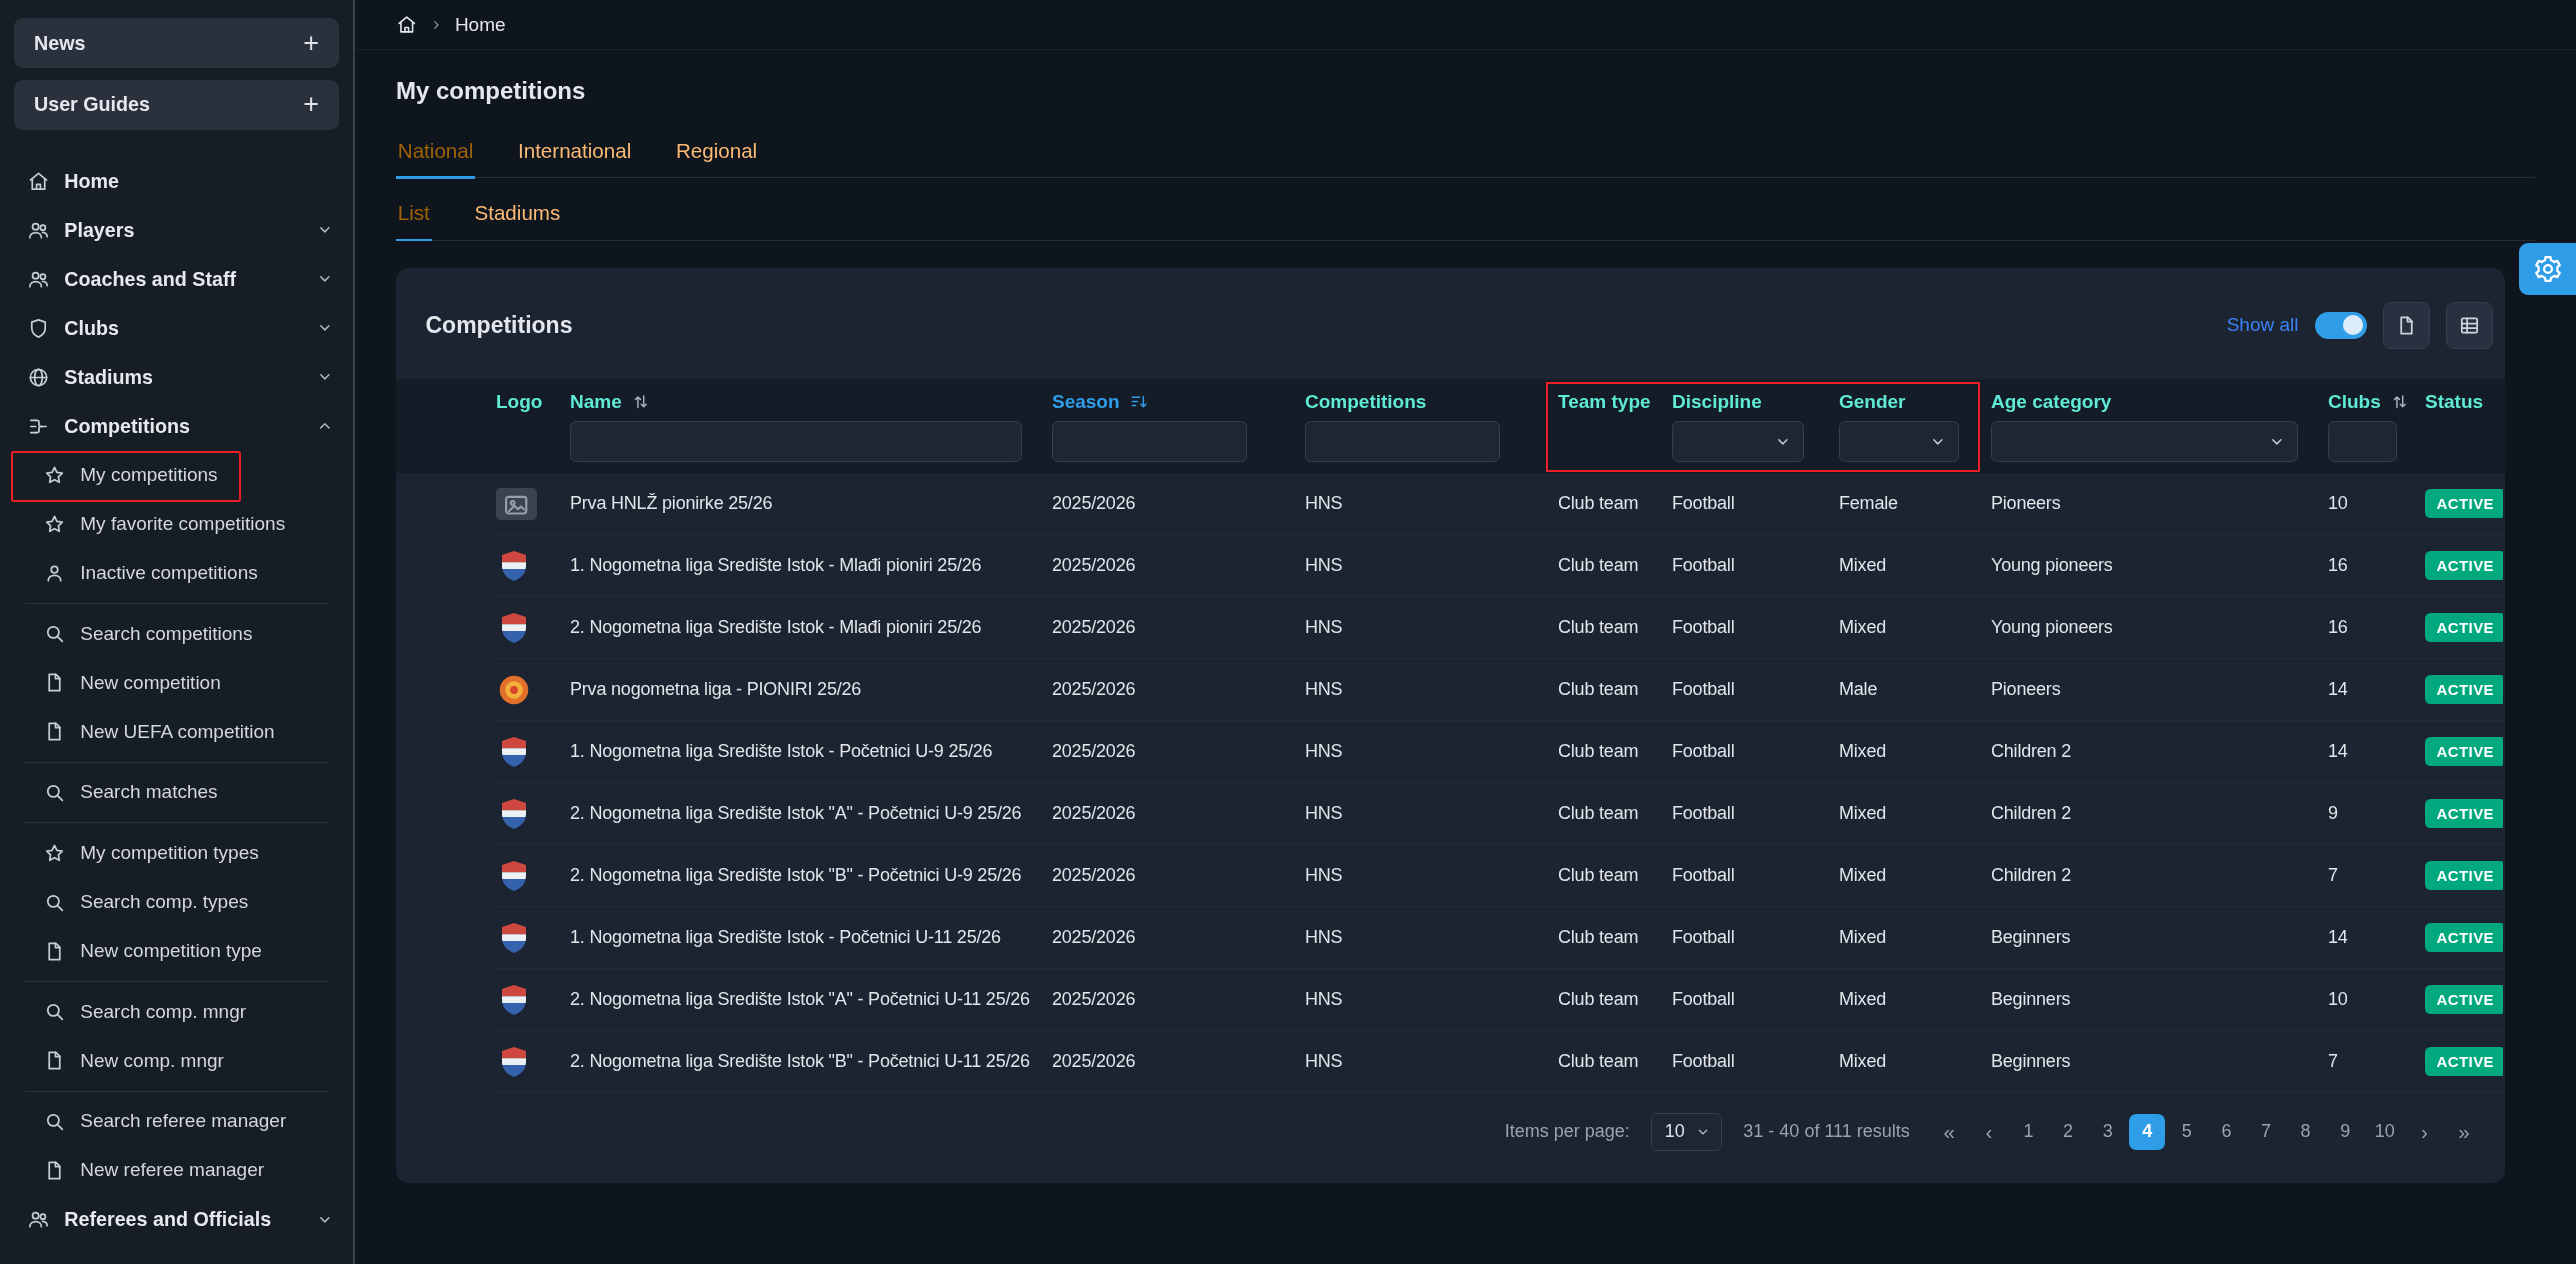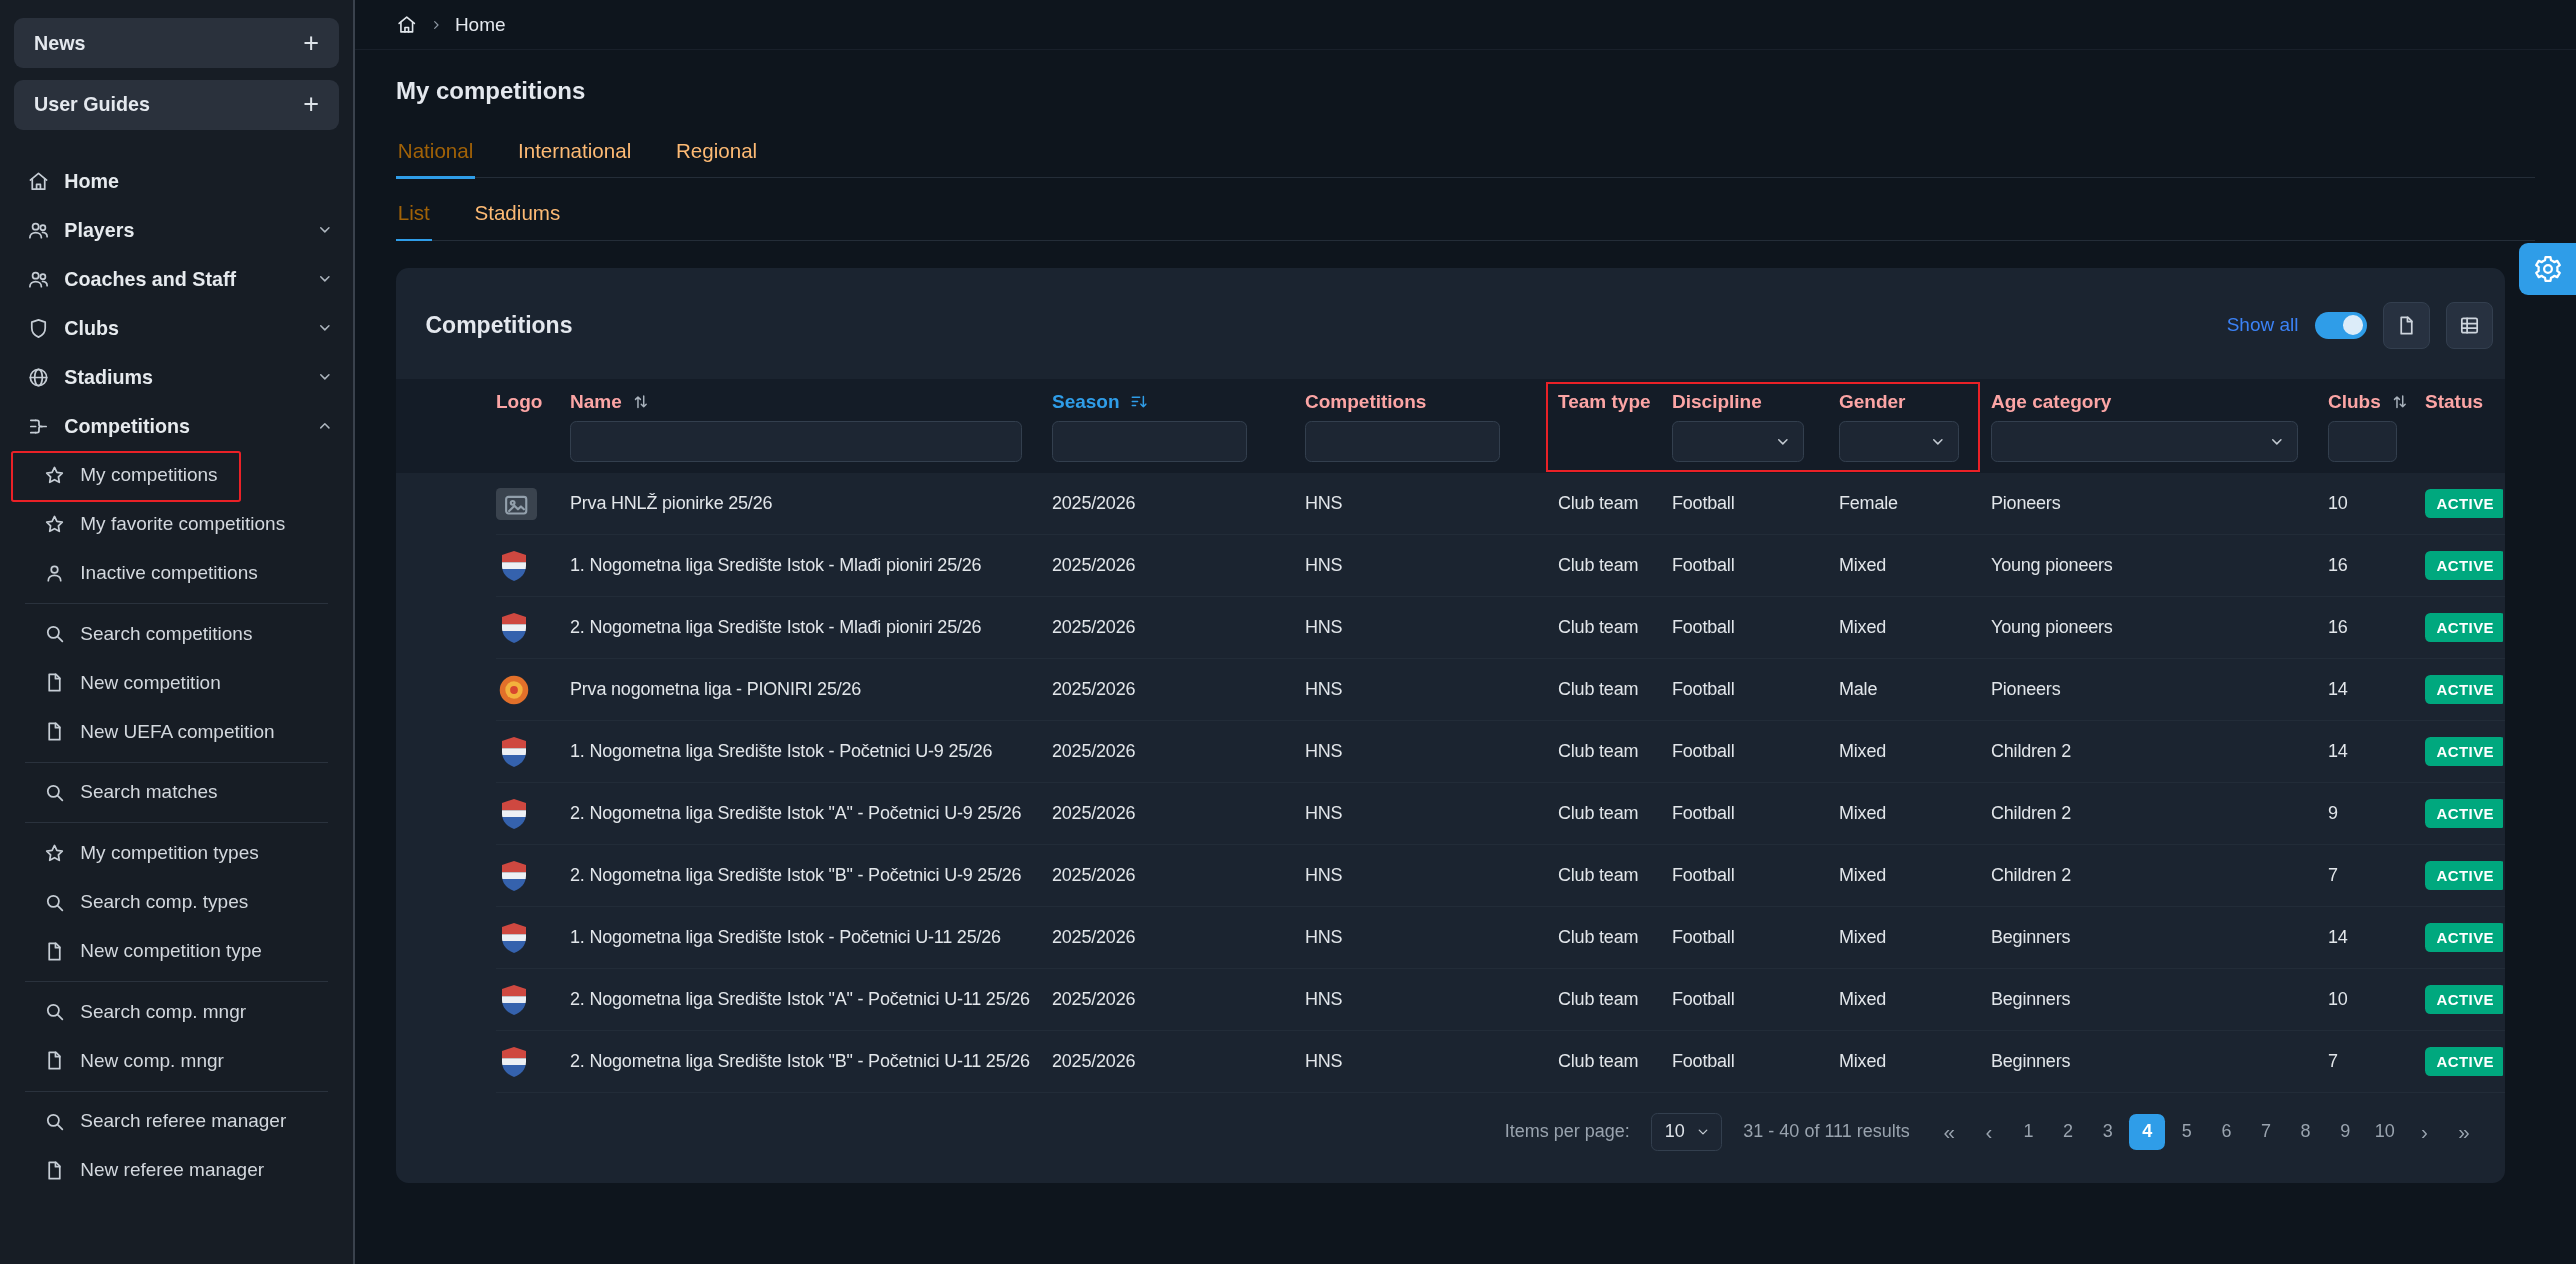--- a/index.html
+++ b/index.html
@@ -49,21 +49,21 @@
   .toggle{width:52px;height:27px;border-radius:13.4px;background:#2f9de8;position:relative;cursor:pointer;}
   .toggle::after{content:"";position:absolute;right:3.6px;top:3.6px;width:19.7px;height:19.7px;border-radius:50%;
     background:#dcecf9;}
   .tool-btn{width:47px;height:47px;border-radius:8px;background:#273140;border:0.9px solid #333f4f;
     display:flex;align-items:center;justify-content:center;color:#ced5dd;cursor:pointer;}
   .tool-btn .icon{width:23px;height:23px;}
 
   
   .thead-band{background:#141c27;padding:10.7px 0 10.7px 100px;position:relative;}
   .thead,.tfilter,.tr{display:grid;align-items:center;}
-  .th{display:flex;align-items:center;gap:9px;font-size:19px;font-weight:bold;color:#fca5a5;
+  .th{display:flex;align-items:center;gap:9px;font-size:19px;font-weight:bold;color:#5eead4;
     padding-right:10.7px;height:25px;white-space:nowrap;}
   .th .sort{width:19.7px;height:19.7px;color:#a9b2bc;}
   .th.blue{color:#2f9de8;}
   .th.blue .sort{color:#2f9de8;}
   .tfilter{margin-top:7.2px;}
   .f-input,.f-select{height:41px;background:#1d2633;border:0.9px solid #333f4e;border-radius:6.3px;}
   .f-input{color:#e4e8ee;font-size:18px;padding:0 12.5px;outline:none;font-family:inherit;}
   .f-select{display:flex;align-items:center;justify-content:flex-end;padding:0 10.7px;cursor:pointer;}
   .f-select .chev{width:19.7px;height:19.7px;color:#c3cad2;}
   .red-box{position:absolute;left:1150px;top:3.6px;width:434px;height:90px;border:2.7px solid #ea2127;
@@ -314,20 +314,36 @@
           <span class="nav-label">Search referee manager</span>
         </div>
         <div class="nav-item sub">
           <span class="icon ">
             <svg viewBox="0 0 24 24" fill="none" stroke="currentColor" stroke-width="1.8" stroke-linecap="round" stroke-linejoin="round">
               <path d="M6.5 3.5h7l4 4V20.5h-11z"></path>
               <path d="M13 3.5V8h4.5"></path>
             </svg>
           </span>
           <span class="nav-label">New referee manager</span>
+        </div>
+        <div class="nav-item top">
+          <span class="icon ">
+            <svg viewBox="0 0 24 24" fill="none" stroke="currentColor" stroke-width="1.8" stroke-linecap="round" stroke-linejoin="round">
+              <circle cx="9" cy="8" r="3.2"></circle>
+              <path d="M3 19.5c0-3.3 2.7-5.3 6-5.3s6 2 6 5.3"></path>
+              <circle cx="16.6" cy="9" r="2.6"></circle>
+              <path d="M16.2 13.9c2.9.2 4.8 2 4.8 4.6"></path>
+            </svg>
+          </span>
+          <span class="nav-label">Referees and Officials</span>
+          <span class="icon chev">
+            <svg viewBox="0 0 24 24" fill="none" stroke="currentColor" stroke-width="1.8" stroke-linecap="round" stroke-linejoin="round">
+              <path d="m7 9.5 5 5 5-5"></path>
+            </svg>
+          </span>
         </div>
       </nav>
   </aside>
 
   <main class="main">
 
     <div class="breadcrumb">
       <span class="icon home">
           <svg viewBox="0 0 24 24" fill="none" stroke="currentColor" stroke-width="1.8" stroke-linecap="round" stroke-linejoin="round">
             <path d="M3.5 10.5 12 3.5l8.5 7"></path>

